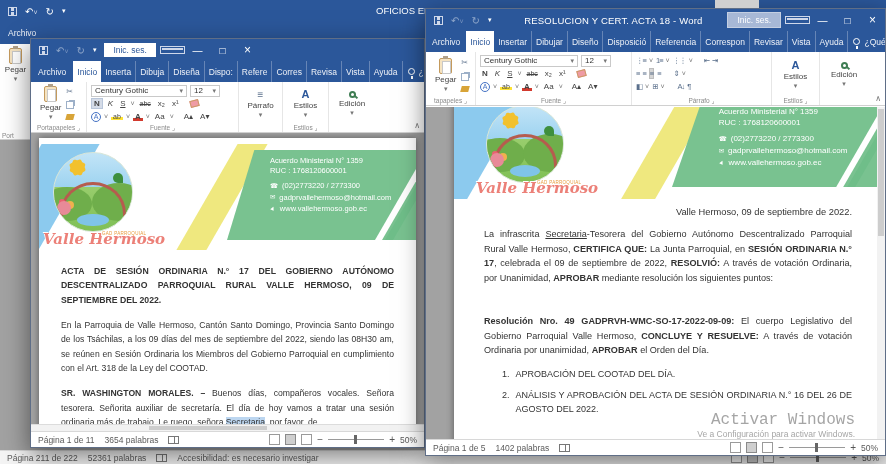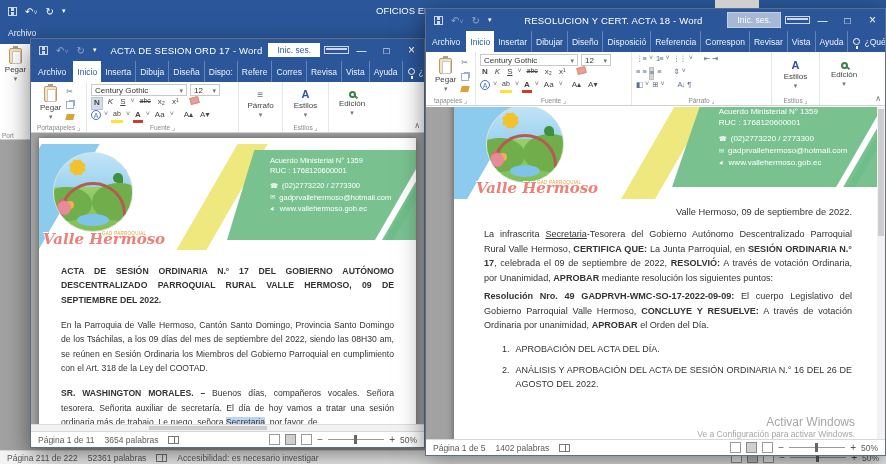--- a/index.html
+++ b/index.html
@@ -37,21 +37,21 @@
   
   .ribbon{ position:relative; background:#fff; border-bottom:1px solid #d0d0d0; display:flex; color:#444; }
   .rgroup{ position:relative; border-right:1px solid #e6e6e6; padding:2px 4px 10px; }
   .glabel{ position:absolute; bottom:0; left:0; right:0; text-align:center; font-size:6.5px; color:#8a8a8a; white-space:nowrap;}
   .bigbtn{ display:flex; flex-direction:column; align-items:center; justify-content:center; gap:1px;
            font-size:8px; color:#444; padding:1px 5px; height:100%; }
   .clip{ position:relative; width:13px; height:16px; background:#f5e3c1; border:1px solid #c49a5c; border-radius:2px;}
   .clip::before{ content:""; position:absolute; left:2px; top:2px; width:7px; height:11px; background:#fff; border:1px solid #c8c8c8;}
   .clip::after{ content:""; position:absolute; left:3px; top:-3px; width:5px; height:3px; background:#b0a089;}
   .mini{ font-size:8px; line-height:11px; color:#6a7d96;}
-  .frow{ display:flex; gap:3px; height:13px; font-size:8px;}
+  .frow{ display:flex; align-items:center; gap:3px; height:13px; font-size:8px;}
   .fbox{ border:1px solid #c9c9c9; height:12px; display:flex; align-items:center; gap:3px; padding:0 3px; color:#333;}
   .tg{ padding:0 2px; font-size:8px; color:#444;}
   .tg.on{ background:#d5dce8; border:1px solid #b9c6da;}
   .u{ text-decoration:underline;}
   .st{ text-decoration:line-through;}
   .circA{ width:10px; height:10px; border:1px solid #4472c4; border-radius:50%; font-size:7px; color:#4472c4; display:flex; align-items:center; justify-content:center;}
   .ybar{ box-shadow:inset 0 -3px 0 #ffe333;}
   .rbar{ box-shadow:inset 0 -3px 0 #d23a2e;}
   .eraser{ width:9px; height:7px; background:#ef9ba5; border:1px solid #c96; transform:rotate(-15deg);}
   .lens{ width:7px; height:7px; border:2px solid #3f7d53; border-radius:50%; position:relative;}
@@ -104,21 +104,21 @@
   .track{ position:relative; width:56px; height:1px; background:#9a9a9a;}
   .thumb{ position:absolute; left:46%; top:-4px; width:3px; height:9px; background:#666;}
   .zpm{ font-size:10px; color:#555;}
   
   .hscroll{ position:absolute; left:0; right:0; height:7px; background:#f2f2f2; border-top:1px solid #dcdcdc;}
   .hthumb{ position:absolute; left:30%; width:30%; top:1px; bottom:1px; background:#cdcdcd;}
   .vscroll{ position:absolute; top:0; bottom:0; right:0; width:8px; background:#f2f2f2;}
   .vthumb{ position:absolute; top:2px; height:38%; left:1px; right:1px; background:#cdcdcd;}
   
   .wm{ position:absolute; text-align:right; color:#8f8f8f;}
-  .wm .l1{ font-size:12px; opacity:.8;}
+  .wm .l1{ font-size:16px; opacity:.8;font-family:Liberation Mono, monospace;}
   .wm .l2{ font-size:8.5px; opacity:.8;}
 </style>
 </head>
 <body>
 
 <div id="screen">
 
   <div style="position:absolute;inset:0;">
     <div class="tbar" style="position:absolute;left:0;top:0;right:0;">
       <div class="qat">
@@ -163,21 +163,20 @@
   <div style="position:absolute;left:715px;top:0;width:44px;height:8px;background:#d0d0d0;z-index:3;"></div>
 
   <div class="win" style="left:30px;top:38px;width:395px;height:410px;z-index:1;">
     <div class="tbar">
       <div class="qat">
         <span class="sv"></span>
         <span class="dim"><span>↶</span><span class="chev" style="color:#cfd8ea">˅</span></span>
         <span class="dim">↻</span>
         <span style="font-size:7px;">▾</span>
       </div>
-      <span class="ttl">ACTA DE SESION ORD 17  -  Word</span>
       <span class="signin light">Inic. ses.</span>
       <div class="wctl">
         <span><span class="rdo"></span></span>
         <span>—</span>
         <span>□</span>
         <span style="font-size:12px;">×</span>
       </div>
     </div>
     <div class="tabs">
       <span class="wtab" style="padding:0 7px;border-right:none;">Archivo</span>
@@ -509,27 +508,27 @@
             <span class="flower"></span>
           </div>
           <span class="brand" style="left:22px;bottom:2px;font-size:15px;">Valle Hermoso</span>
           <span class="brandsub" style="left:82px;bottom:14px;">GAD PARROQUIAL</span>
         </div>
 
         <div class="dt" style="margin:8px 26px 0;font-size:9.3px;text-align:right;">Valle Hermoso, 09 de septiembre de 2022.</div>
         <div class="dt" style="margin:10px 26px 0 30px;font-size:9.1px;line-height:1.62;">
           <span>La infrascrita </span><span class="ulin">Secretaria</span><span>-Tesorera del Gobierno Autónomo Descentralizado Parroquial Rural Valle Hermoso, </span><span class="b">CERTIFICA QUE:</span><span> La Junta Parroquial, en </span><span class="b">SESIÓN ORDINARIA N.° 17</span><span>, celebrada el 09 de septiembre de 2022, </span><span class="b">RESOLVIÓ:</span><span> A través de votación Ordinaria, por Unanimidad, </span><span class="b">APROBAR</span><span> mediante resolución los siguientes puntos:</span>
         </div>
-        <div class="dt" style="margin:3px 26px 0 30px;font-size:9.1px;line-height:1.62;">
+        <div class="dt" style="margin:28px 26px 0 30px;font-size:9.1px;line-height:1.62;">
           <span class="b">Resolución Nro. 49 GADPRVH-WMC-SO-17-2022-09-09:</span><span> El cuerpo Legislativo del Gobierno Parroquial Valle Hermoso, </span><span class="b">CONCLUYE Y RESUELVE:</span><span> A través de votación Ordinaria por unanimidad, </span><span class="b">APROBAR</span><span> el Orden del Día.</span>
         </div>
         <div style="margin:10px 26px 0 48px;font-size:9px;color:#333;">
           <div style="display:flex;gap:6px;margin-bottom:7px;line-height:1.55;">
             <span>1.</span>
-              <span style="text-align:justify;">APROBACIÓN DEL ACTA DEL DÍA.</span>
+              <span style="text-align:justify;">APROBACIÓN DEL COOTAD DEL DÍA.</span>
           </div>
           <div style="display:flex;gap:6px;margin-bottom:7px;line-height:1.55;">
             <span>2.</span>
               <span style="text-align:justify;">ANÁLISIS Y APROBACIÓN DEL ACTA DE SESIÓN ORDINARIA N.° 16 DEL 26 DE AGOSTO DEL 2022.</span>
           </div>
 
         </div>
       </div>
       <div class="vscroll">
           <span class="vthumb"></span>

